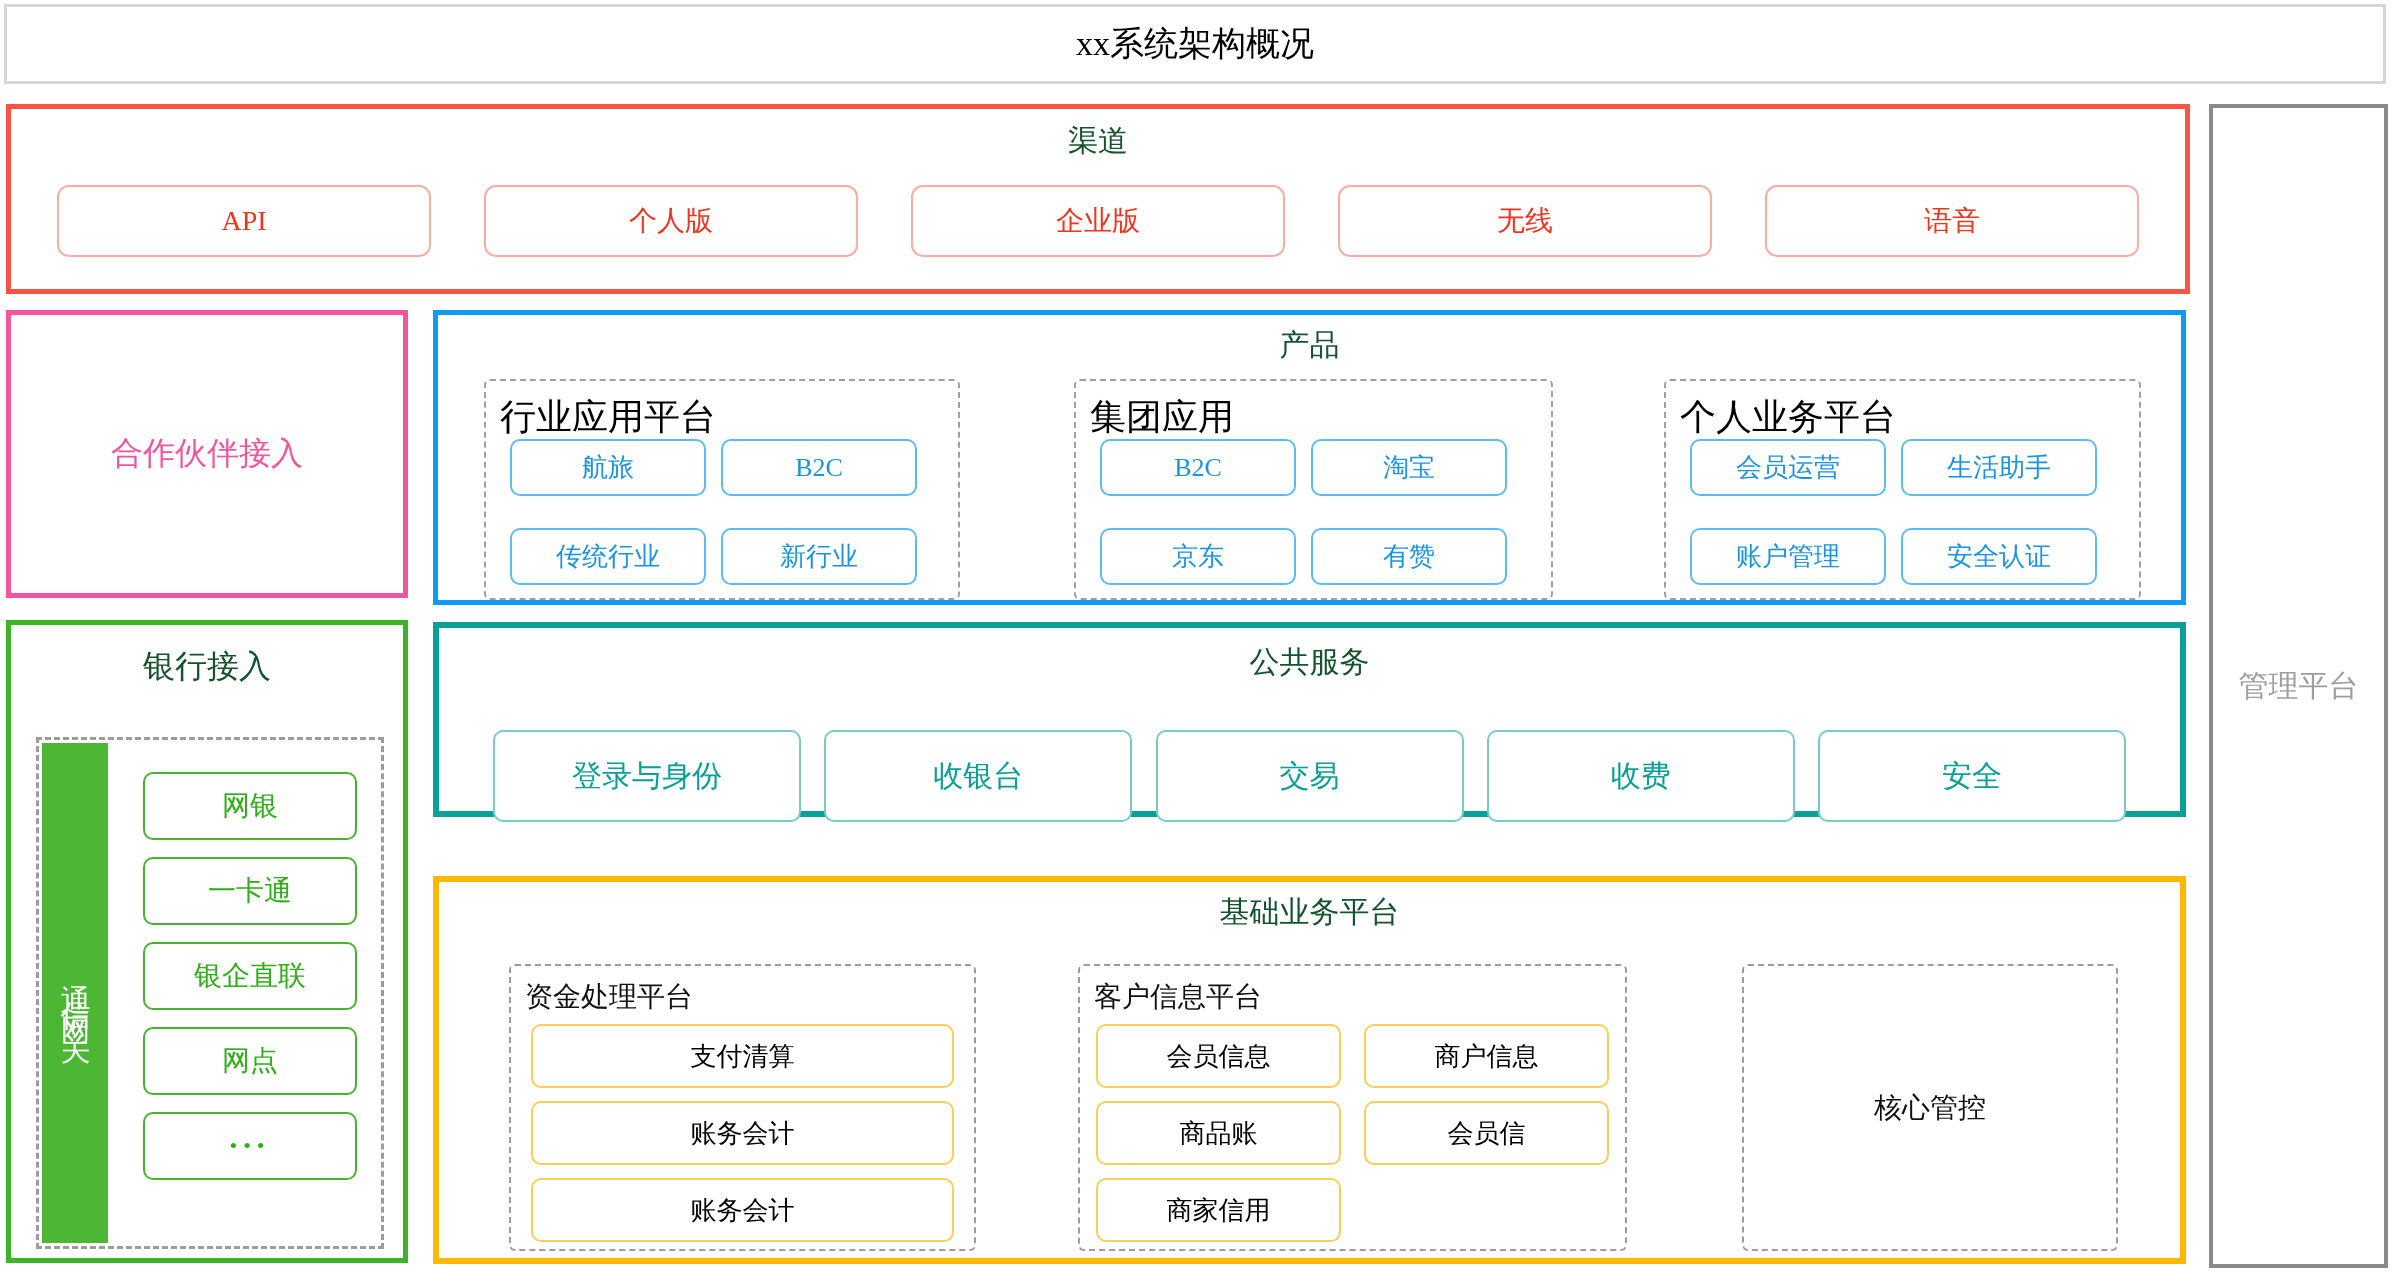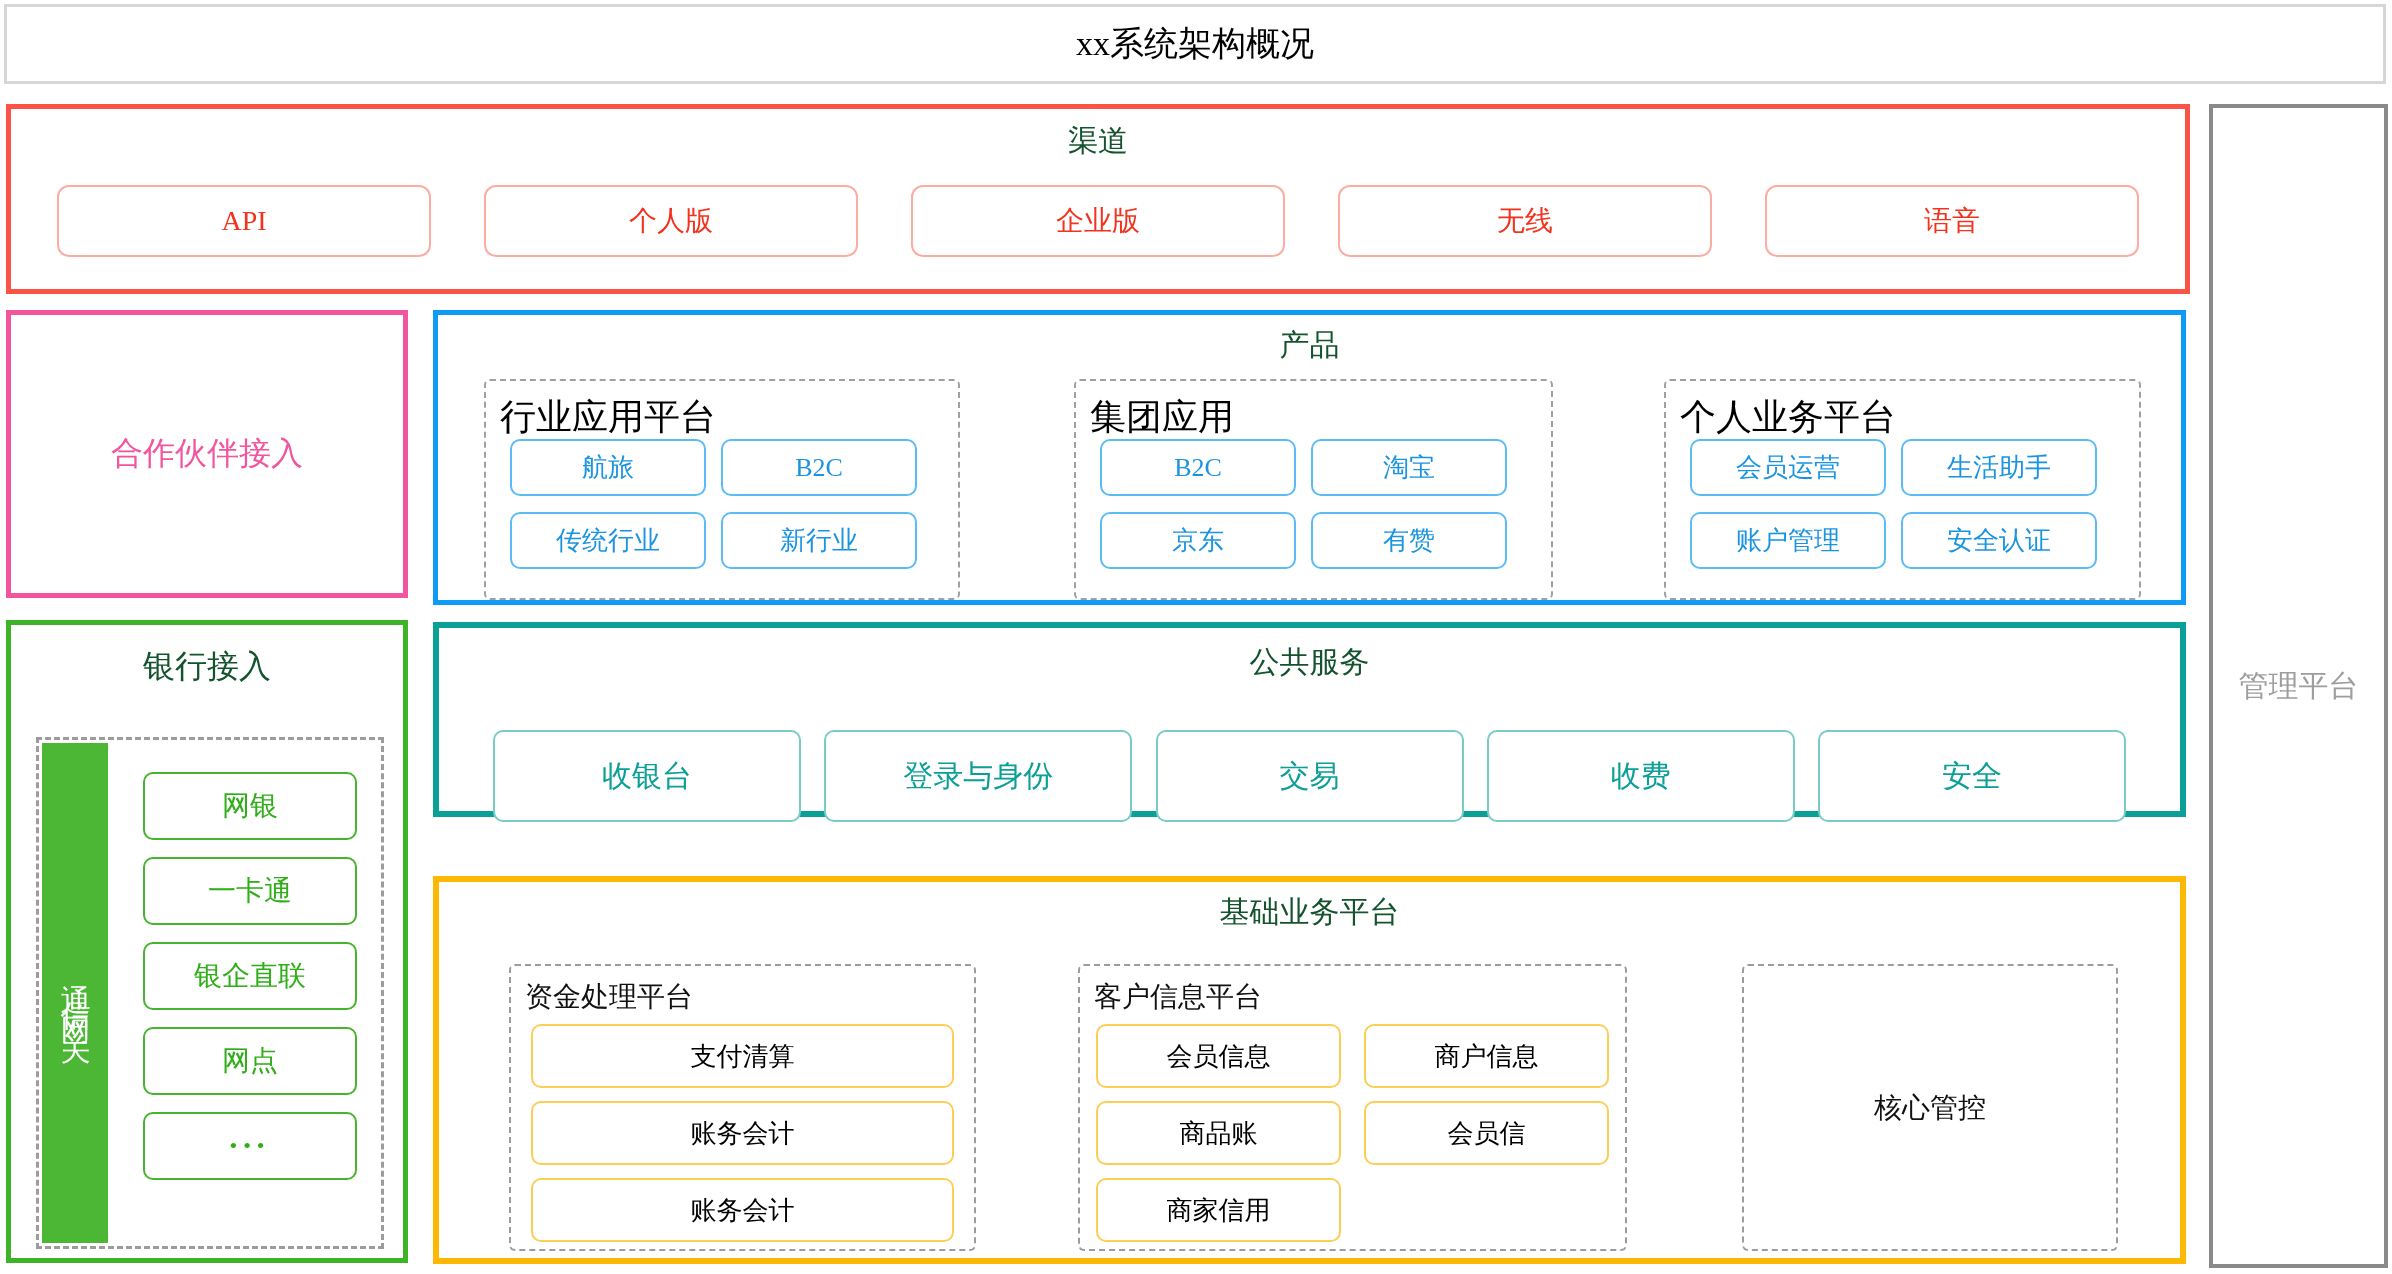--- a/index.html
+++ b/index.html
@@ -25,21 +25,21 @@
   .partner{left:6px;top:310px;width:402px;height:288px;border:5px solid #f2549e;color:#f2549e;font-size:32px;}
 
   
   .products{left:433px;top:310px;width:1753px;height:295px;border:5px solid #0d9bf5;}
   .products .box-label{margin-top:10px;}
   .pgroup{position:absolute;top:64px;height:221px;border:2px dashed #a0a0a0;border-radius:6px;background:#fff;box-sizing:border-box;}
   .pg1{left:46px;width:476px;}
   .pg2{left:636px;width:479px;}
   .pg3{left:1226px;width:477px;}
   .pgroup-label{position:absolute;left:14px;top:12px;font-size:36px;color:#000000;}
-  .pgrid{position:absolute;left:24px;top:58px;display:grid;grid-template-columns:196px 196px;gap:16px 15px;}
+  .pgrid{position:absolute;left:24px;top:58px;display:grid;grid-template-columns:196px 196px;gap:32px 15px;}
   .btn.blue{height:57px;border:2px solid #5bbcf3;border-radius:10px;color:#1b94e0;font-size:26px;}
 
   
   .bank{left:6px;top:620px;width:402px;height:643px;border:5px solid #3db327;}
   .bank .box-label{margin-top:20px;font-size:32px;}
   .bank-dash{position:absolute;left:25px;top:112px;width:348px;height:512px;border:3px dashed #9c9c9c;box-sizing:border-box;}
   .gateway-bar{position:absolute;left:3px;top:3px;width:66px;height:500px;background:#4cb734;color:#fff;
     writing-mode:vertical-rl;letter-spacing:16px;font-size:30px;display:flex;align-items:center;justify-content:center;}
   .bank-btns{position:absolute;left:104px;top:32px;width:214px;text-align:right;}
   .btn.green{height:68px;border:2px solid #46b42e;border-radius:10px;color:#2fae18;font-size:28px;margin-bottom:17px;}
@@ -136,22 +136,22 @@
         <div class="btn green">银企直联</div>
         <div class="btn green">网点</div>
         <div class="btn green dots">•••</div>
       </div>
     </div>
   </div>
 
   <div class="abs services">
     <div class="box-label">公共服务</div>
     <div class="services-row">
+      <div class="btn teal">登录与身份</div>
       <div class="btn teal">收银台</div>
-      <div class="btn teal">登录与身份</div>
       <div class="btn teal">交易</div>
       <div class="btn teal">收费</div>
       <div class="btn teal">安全</div>
     </div>
   </div>
 
   <div class="abs foundation">
     <div class="box-label">基础业务平台</div>
 
     <div class="fgroup fg1">

